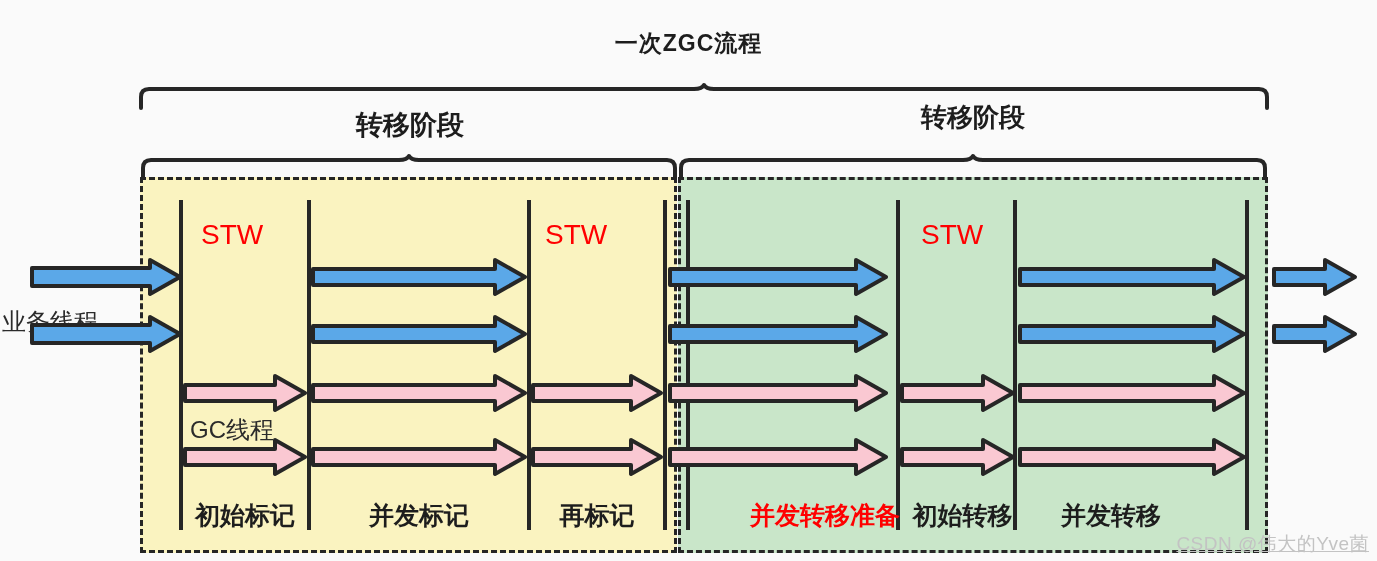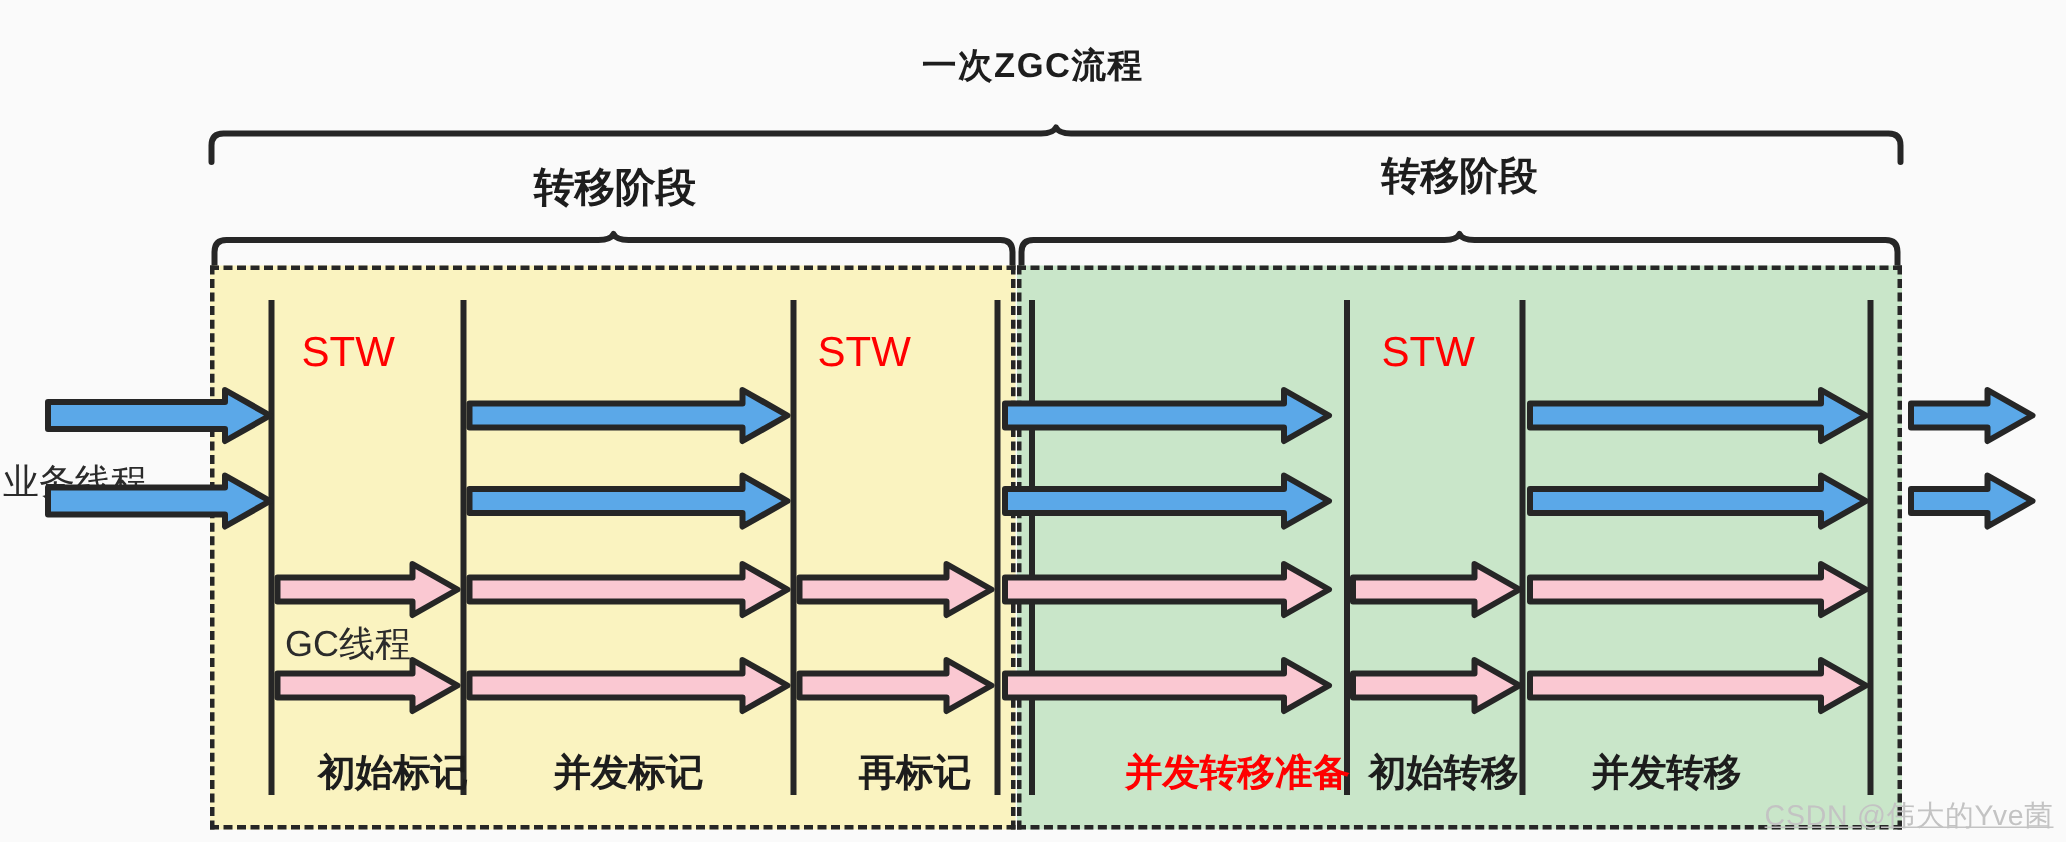--- a/index.html
+++ b/index.html
@@ -227,23 +227,23 @@
     <path d="M2,11 L196,11 L196,2 L226,19 L196,36 L196,27 L2,27 Z" fill="#fac8d2" stroke="#262626" stroke-width="4" stroke-linejoin="round"></path>
   </svg>
 
   <svg class="arrow" style="left:1272px;top:258px;" width="85" height="38" viewBox="0 0 85 38">
     <path d="M2,11 L53,11 L53,2 L83,19 L53,36 L53,27 L2,27 Z" fill="#5ba8e8" stroke="#262626" stroke-width="4" stroke-linejoin="round"></path>
   </svg>
   <svg class="arrow" style="left:1272px;top:315px;" width="85" height="38" viewBox="0 0 85 38">
     <path d="M2,11 L53,11 L53,2 L83,19 L53,36 L53,27 L2,27 Z" fill="#5ba8e8" stroke="#262626" stroke-width="4" stroke-linejoin="round"></path>
   </svg>
 
-  <div class="stage-label" style="left:183px;width:124px;top:503px;padding-left:17px;">初始标记</div>
+  <div class="stage-label" style="left:183px;width:124px;top:503px;">初始标记</div>
   <div class="stage-label" style="left:311px;width:216px;top:503px;font-family:Liberation Serif, serif;">并发标记</div>
-  <div class="stage-label" style="left:544px;width:132px;top:503px;">再标记</div>
+  <div class="stage-label" style="left:531px;width:132px;top:503px;">再标记</div>
 
   <div class="stage-label red" style="left:728px;width:194px;top:503px;">并发转移准备</div>
   <div class="stage-label" style="left:900px;width:125px;top:503px;">初始转移</div>
   <div class="stage-label" style="left:1017px;width:188px;top:503px;">并发转移</div>
 
   <div id="watermark">CSDN @伟大的Yve菌</div>
 
 </div>
 
 </body></html>

